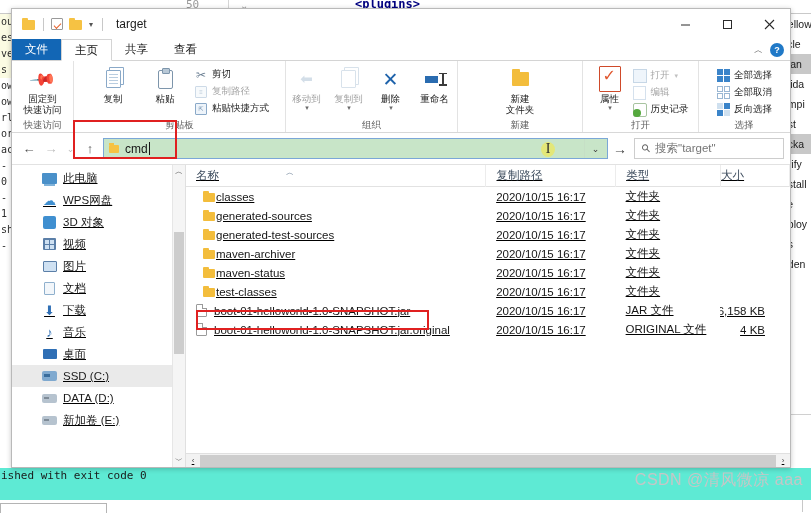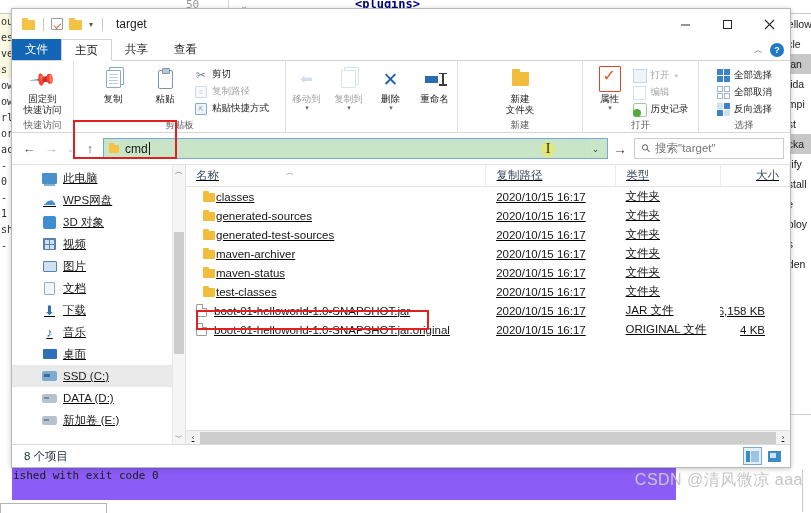--- a/index.html
+++ b/index.html
@@ -40,22 +40,22 @@
     position: absolute; left: 0; top: 14px; width: 28px; height: 480px;
     background: #ffffff;
     font-family: "DejaVu Sans Mono", monospace; font-size: 10px;
     color: #2b2b2b; overflow: hidden; line-height: 16px;
   }
   .ide-console-left .hl { background: #fbfbe3; display:block; }
   .ide-console-left .sel { background: #d6d6d6; display:block; }
   .ide-console-left .ln { display:block; white-space: nowrap; padding-left:1px; }
 
   .ide-bottom-console {
-    position: absolute; left: 12px; top: 468px; width: 664px; height: 32px;
-    background: #8b5cf6; overflow: hidden;
+    position: absolute; left: 0; top: 468px; width: 811px; height: 32px;
+    background: #5eead4; overflow: hidden;
   }
   .ide-bottom-console .ln {
     font-family: "DejaVu Sans Mono", monospace; font-size: 11px; color: #1a1a1a;
     white-space: nowrap; line-height: 15px; padding-left: 1px;
   }
   .ide-bottom-box {
     position:absolute; left:0; top:503px; width:107px; height:12px;
     border:1px solid #b4b4b4; background:#fff;
   }
 
@@ -352,21 +352,21 @@
     height: 22px; display: flex; align-items: center; border-bottom: 1px solid #e2e2e2;
     background: #ffffff; flex:0 0 auto; position: relative;
   }
   .col {
     font-size: 11.5px; color: #3b4a5c; padding-left: 10px; border-right: 1px solid #ececec;
     height: 22px; display:flex; align-items:center; position:relative;
   }
   .col.name { width: 316px; }
   .col.date { width: 136px; }
   .col.type { width: 110px; }
-  .col.size { width: 72px; justify-content:flex-end; padding-right:10px; padding-left:0;}
+  .col.size { width: 72px; padding-right:10px; padding-left:0;}
   .sortcaret { position:absolute; left: 100px; top: 2px; font-size:8px; color:#6a7f96; }
 
   .rows { flex: 1; overflow: hidden; position: relative; }
   .row {
     height: 19px; display: flex; align-items: center; font-size: 11.5px; color: #161616;
   }
   .cell { padding-left: 10px; display:flex; align-items:center; gap:7px; white-space:nowrap; overflow:hidden;}
   .cell.name { width: 316px; text-align: center; }
   .cell.date { width: 136px; }
   .cell.type { width: 110px; }
@@ -607,20 +607,21 @@
           <div class="bigbtn" style="width:46px">
             <span class="bi">
               <span class="ic-rename">
                   <span class="rbar"></span>
                   <span class="rcur"></span>
                 </span>
             </span>
             <span class="bl">重命名</span>
           </div>
         </div>
+        <div class="rgroup-label">组织</div>
       </div>
 
       <div class="rgroup" style="width:125px">
         <div class="rgroup-body">
           <div class="bigbtn">
             <span class="bi">
                 <span class="ic-newfolder"></span>
               </span>
             <span class="bl" style="white-space:pre-line">新建
 文件夹</span>
@@ -924,33 +925,19 @@
         <div class="hscroll">
           <div class="hs-arrow">‹</div>
           <div class="hs-track">
               <div class="hs-thumb"></div>
             </div>
           <div class="hs-arrow">›</div>
         </div>
       </div>
     </div>
 
-    <div class="statusbar">
-      <span class="status-text">8 个项目</span>
-      <div class="view-btns">
-        <div class="view-btn active">
-            <span class="vb-details">
-              <span class="c1"></span>
-              <span class="c2"></span>
-            </span>
-          </div>
-        <div class="view-btn">
-            <span class="vb-thumb"></span>
-          </div>
-      </div>
-    </div>
   </div>
 
   <div class="redbox" style="left:73px; top:120px; width:104px; height:39px;"></div>
   <div class="redbox" style="left:196px; top:310px; width:233px; height:20px;"></div>
 
   <div class="watermark">CSDN @清风微凉 aaa</div>
 </div>
 
 </body></html>

